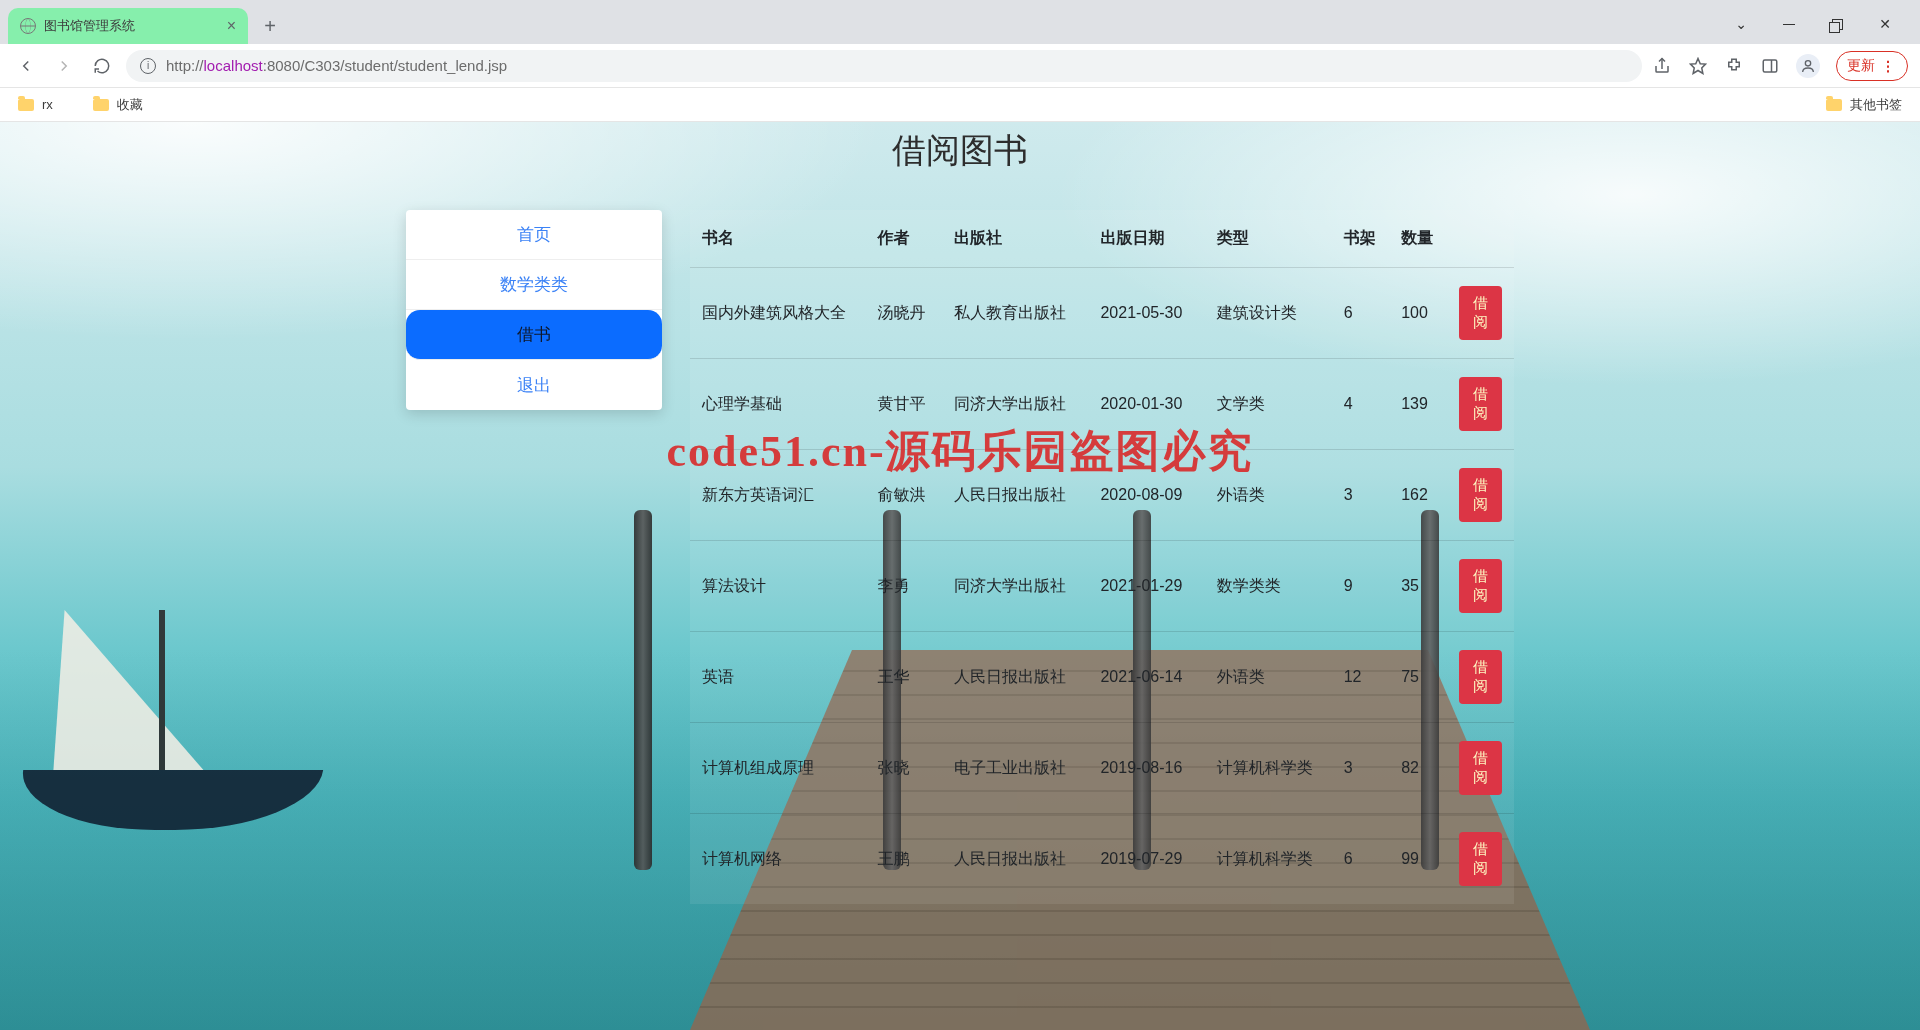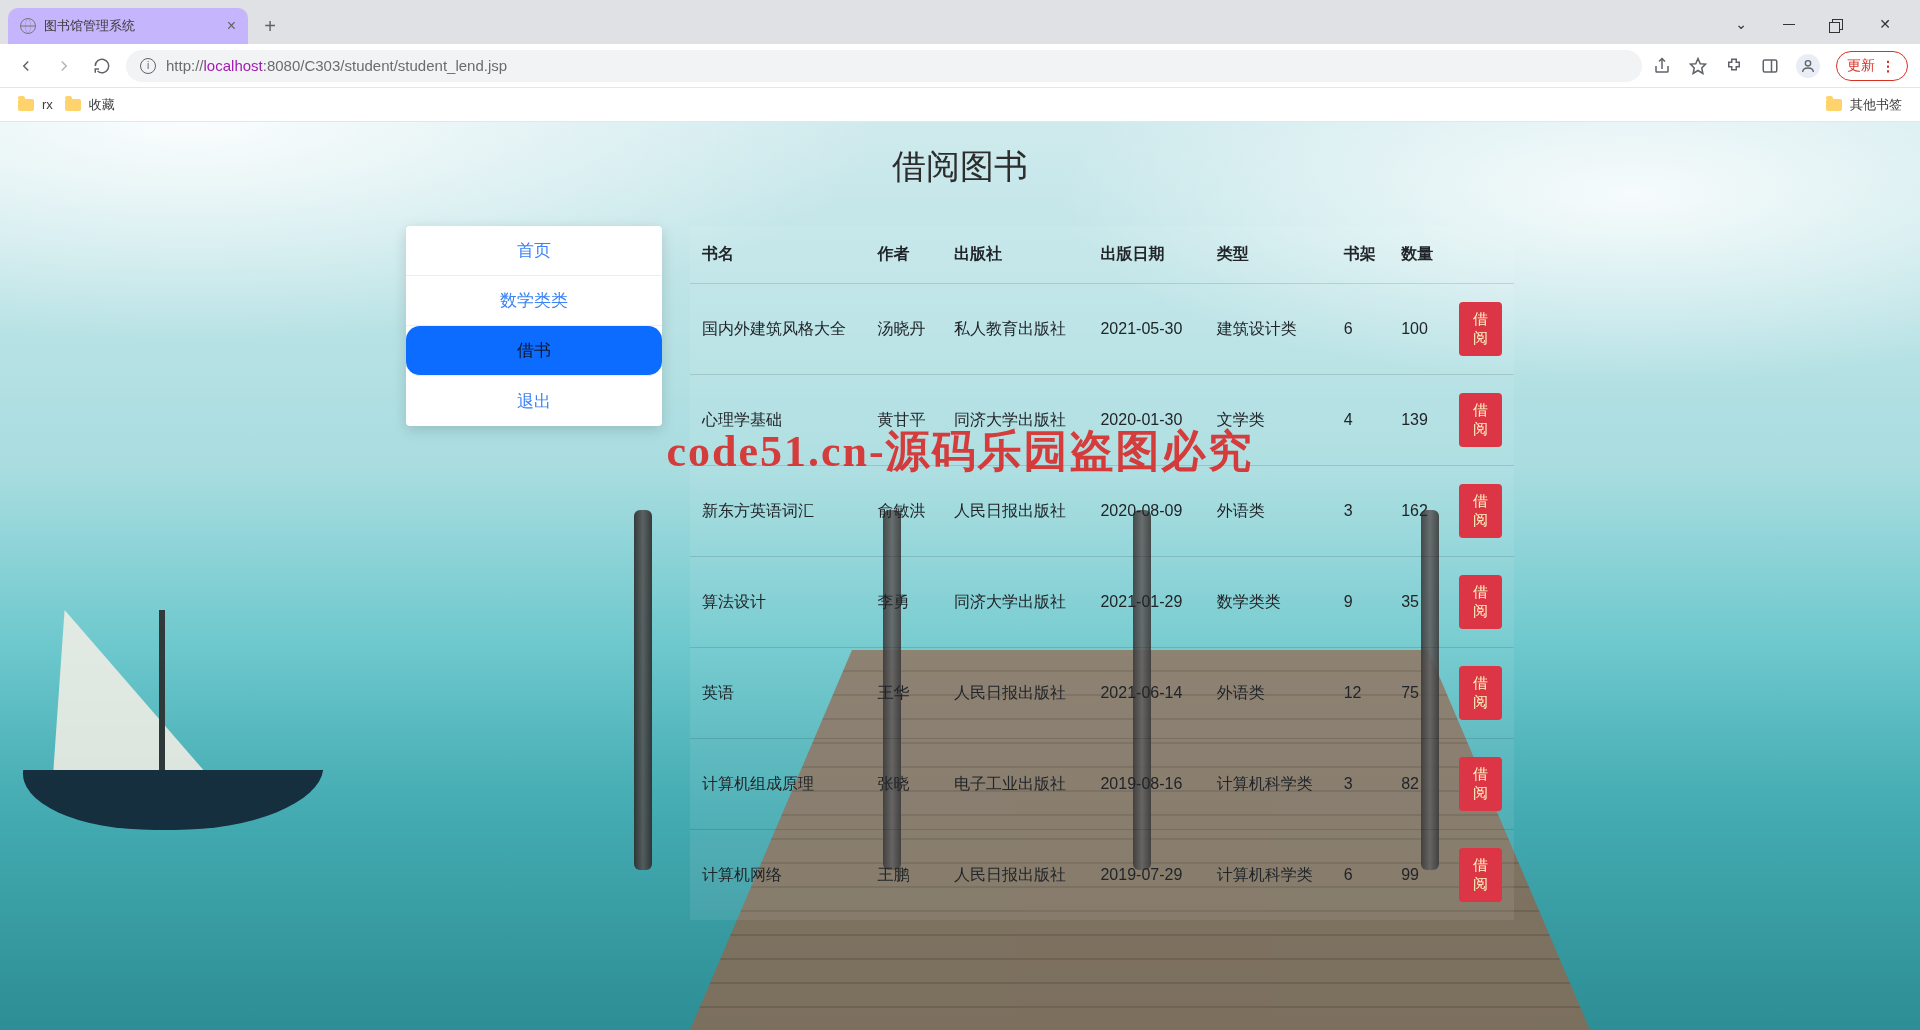--- a/index.html
+++ b/index.html
@@ -14,21 +14,21 @@
     
     .chrome { display: flex; flex-direction: column; }
     .tab-strip {
       background: #dfe1e5;
       height: 44px;
       display: flex;
       align-items: flex-end;
       padding: 8px 8px 0 8px;
     }
     .tab {
-      background: #c4b5fd;
+      background: #86efac;
       border-radius: 10px 10px 0 0;
       height: 36px;
       width: 240px;
       display: flex;
       align-items: center;
       padding: 0 12px;
       gap: 8px;
       font-size: 13px;
       color: #3c3c3c;
     }
@@ -94,21 +94,21 @@
     .avatar { width: 24px; height: 24px; border-radius: 50%; background: #e9eef6; display: flex; align-items:center; justify-content:center; font-size: 14px; color:#5f6368;}
     .update-btn {
       border: 1px solid #d93025; color: #d93025; background: #fff;
       height: 30px; padding: 0 10px; border-radius: 15px;
       display: flex; align-items: center; gap: 6px; font-size: 14px;
     }
     .update-btn .dots { font-weight: bold; letter-spacing: 2px; }
 
     .bookmarks-bar {
       background: #fff; height: 34px; display: flex; align-items: center;
-      padding: 0 18px; gap: 12px; border-bottom: 1px solid #e5e5e5;
+      padding: 0 18px; gap: 40px; border-bottom: 1px solid #e5e5e5;
       font-size: 13px; color: #3c3c3c;
     }
     .bm { display: flex; align-items: center; gap: 8px; }
     .folder-ico { width: 16px; height: 12px; background: #ffd36b; border-radius: 2px; position: relative;}
     .folder-ico::before { content:""; position:absolute; top:-3px; left:0; width:7px; height:3px; background:#ffd36b; border-radius: 2px 2px 0 0;}
     .bm-spacer { flex: 1; }
 
     
     .viewport {
       position: relative;
@@ -149,21 +149,21 @@
     .watermark {
       position: absolute; top: 300px; left: 0; right: 0; text-align: center;
       color: #d92b2b; font-size: 44px; font-weight: 700; letter-spacing: 2px;
       pointer-events: none; opacity: 0.9;
       font-family: "SimSun", serif;
     }
 
     
     .page-title {
       position: relative;
-      padding-top: 22px;
+      padding-top: 6px;
       text-align: center;
       font-size: 34px;
       color: #2d2d2d;
       font-weight: 500;
     }
     .content-wrap {
       position: relative;
       display: flex;
       align-items: flex-start;
       justify-content: center;

